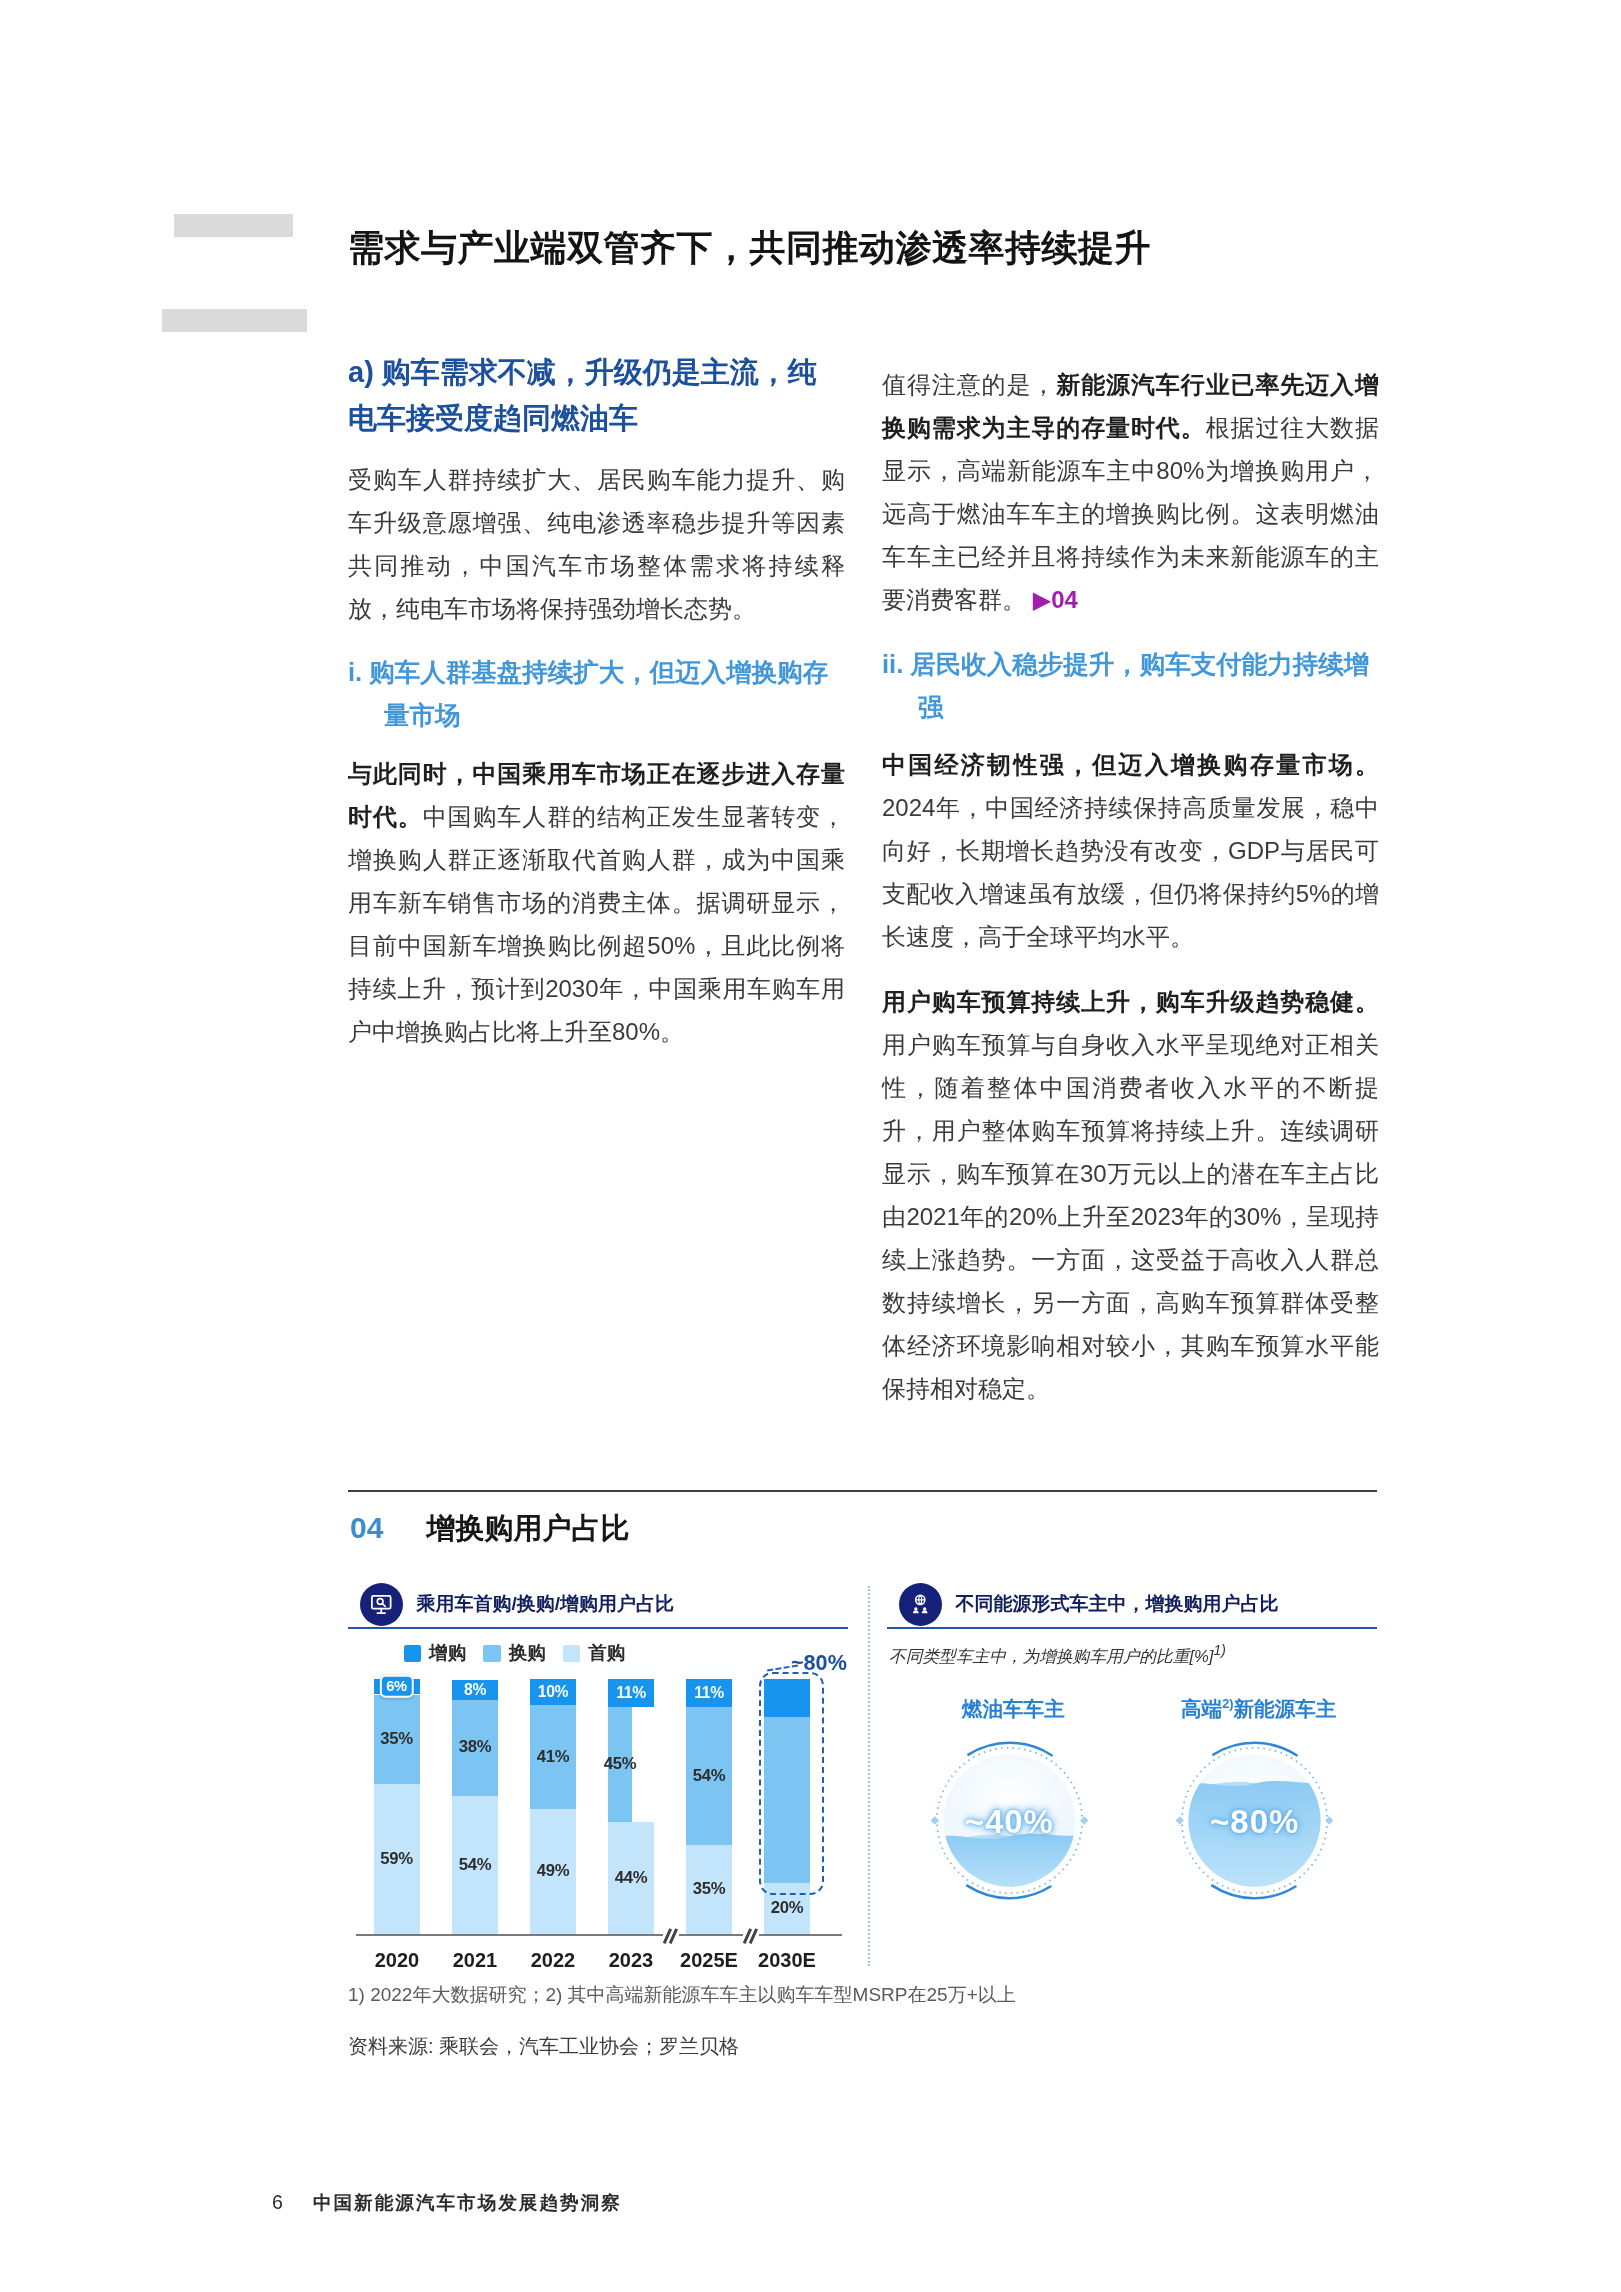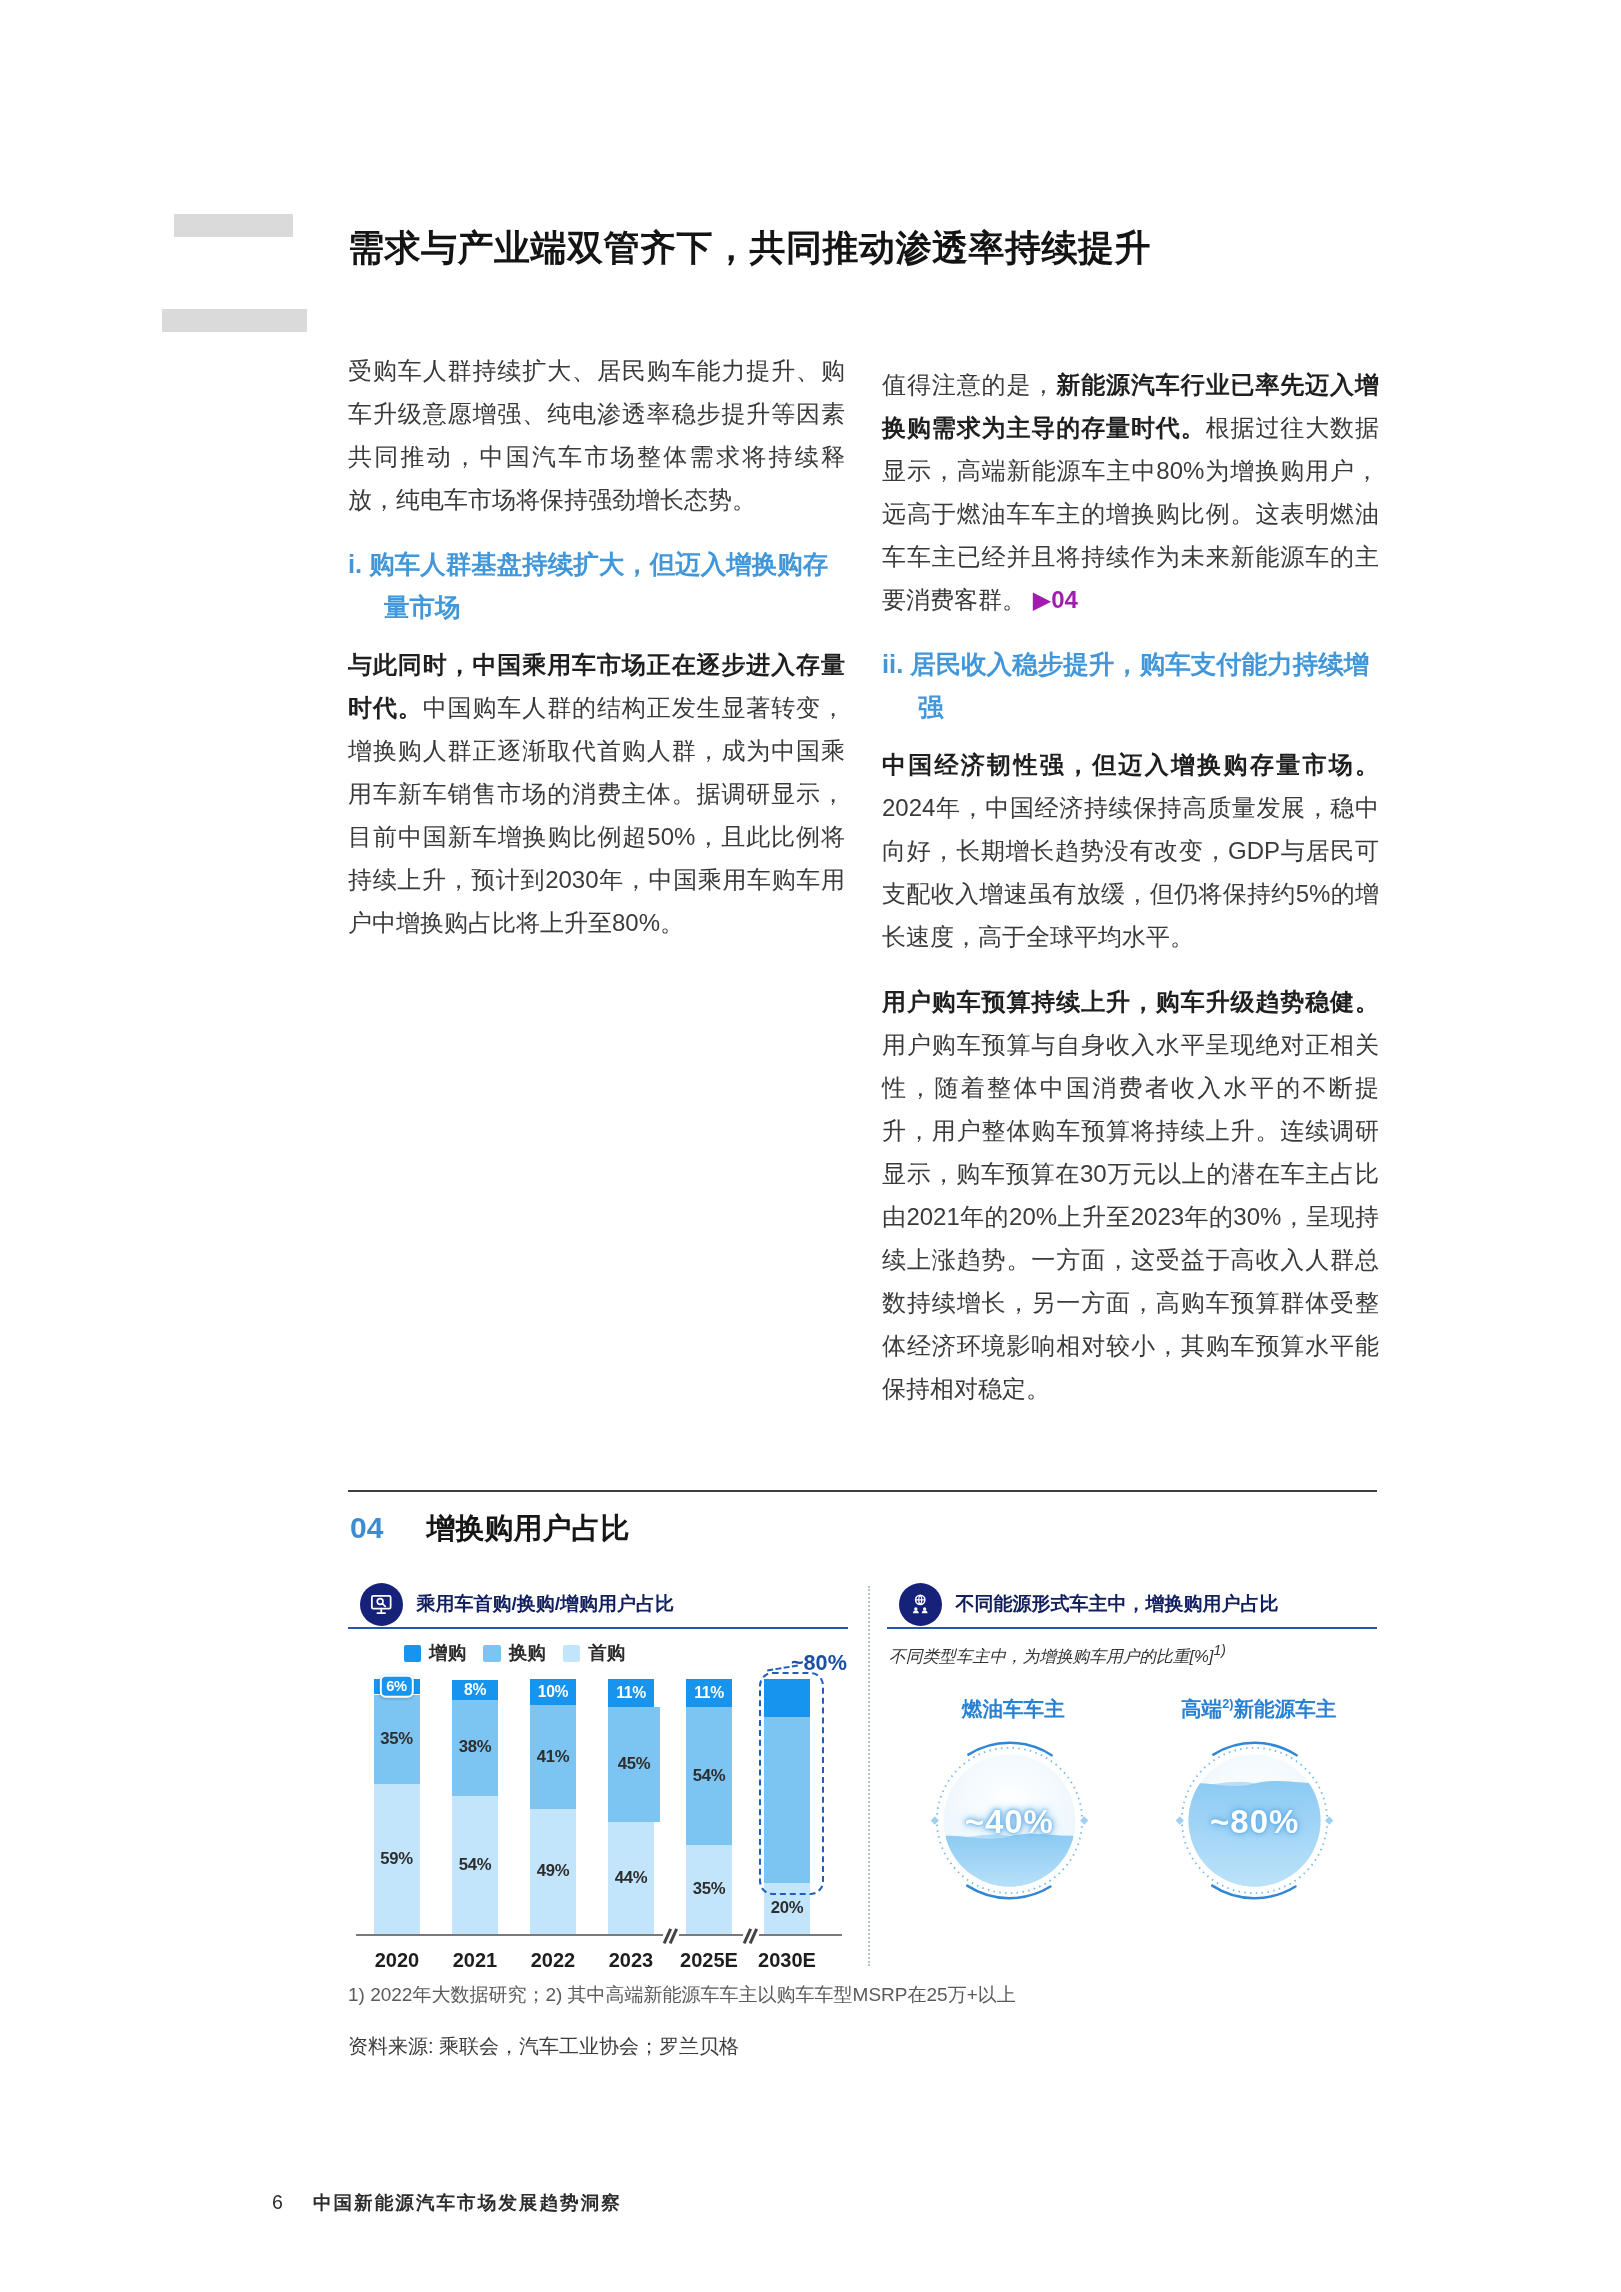--- a/index.html
+++ b/index.html
@@ -92,20 +92,21 @@
 <body>
 
 <div id="page">
 
   <div class="abs deco1"></div>
   <div class="abs deco2"></div>
 
   <h1 class="abs page-title">需求与产业端双管齐下，共同推动渗透率持续提升</h1>
 
   <div class="abs col col-left">
+    <h2 class="h-a">a) 购车需求不减，升级仍是主流，纯电车接受度趋同燃油车</h2>
     <p><span>受购车人群持续扩大、居民购车能力提升、购车升级意愿增强、纯电渗透率稳步提升等因素共同推动，中国汽车市场整体需求将持续释放，纯电车市场将保持强劲增长态势。</span></p>
     <h3 class="h-roman">i. 购车人群基盘持续扩大，但迈入增换购存量市场</h3>
     <p><span class="b">与此同时，中国乘用车市场正在逐步进入存量时代。</span><span>中国购车人群的结构正发生显著转变，增换购人群正逐渐取代首购人群，成为中国乘用车新车销售市场的消费主体。据调研显示，目前中国新车增换购比例超50%，且此比例将持续上升，预计到2030年，中国乘用车购车用户中增换购占比将上升至80%。</span></p>
   </div>
 
   <div class="abs col col-right">
     <p><span>值得注意的是，</span><span class="b">新能源汽车行业已率先迈入增换购需求为主导的存量时代。</span><span>根据过往大数据显示，高端新能源车主中80%为增换购用户，远高于燃油车车主的增换购比例。这表明燃油车车主已经并且将持续作为未来新能源车的主要消费客群。 </span><span class="mk">▶04</span></p>
     <h3 class="h-roman">ii. 居民收入稳步提升，购车支付能力持续增强</h3>
     <p><span class="b">中国经济韧性强，但迈入增换购存量市场。</span><span>2024年，中国经济持续保持高质量发展，稳中向好，长期增长趋势没有改变，GDP与居民可支配收入增速虽有放缓，但仍将保持约5%的增长速度，高于全球平均水平。</span></p>
     <p><span class="b">用户购车预算持续上升，购车升级趋势稳健。</span><span>用户购车预算与自身收入水平呈现绝对正相关性，随着整体中国消费者收入水平的不断提升，用户整体购车预算将持续上升。连续调研显示，购车预算在30万元以上的潜在车主占比由2021年的20%上升至2023年的30%，呈现持续上涨趋势。一方面，这受益于高收入人群总数持续增长，另一方面，高购车预算群体受整体经济环境影响相对较小，其购车预算水平能保持相对稳定。</span></p>
@@ -176,21 +177,21 @@
         <div class="seg" style="left: 182px; bottom: 127px; width: 46px; height: 104px; background: rgb(124, 196, 242);">
           <span class="seg-label" style="color: rgb(46, 46, 46);">41%</span>
         </div>
         <div class="seg" style="left: 182px; bottom: 231px; width: 46px; height: 25.5px; background: rgb(23, 148, 238);">
           <span class="seg-label white">10%</span>
         </div>
         <div class="year" style="left: 161px;">2022</div>
         <div class="seg" style="left: 260px; bottom: 2px; width: 46px; height: 112px; background: rgb(194, 229, 251);">
           <span class="seg-label" style="color: rgb(46, 46, 46);">44%</span>
         </div>
-        <div class="seg" style="left: 260px; bottom: 114px; width: 52px; height: 115px; background: rgb(124, 196, 242);">
+        <div class="seg" style="left: 260px; bottom: 114px; width: 24px; height: 115px; background: rgb(124, 196, 242);">
           <span class="seg-label" style="color: rgb(46, 46, 46);">45%</span>
         </div>
         <div class="seg" style="left: 260px; bottom: 229px; width: 46px; height: 28px; background: rgb(23, 148, 238);">
           <span class="seg-label white">11%</span>
         </div>
         <div class="year" style="left: 239px;">2023</div>
         <div class="seg" style="left: 338px; bottom: 2px; width: 46px; height: 89px; background: rgb(194, 229, 251);">
           <span class="seg-label" style="color: rgb(46, 46, 46);">35%</span>
         </div>
         <div class="seg" style="left: 338px; bottom: 91px; width: 46px; height: 138px; background: rgb(124, 196, 242);">

